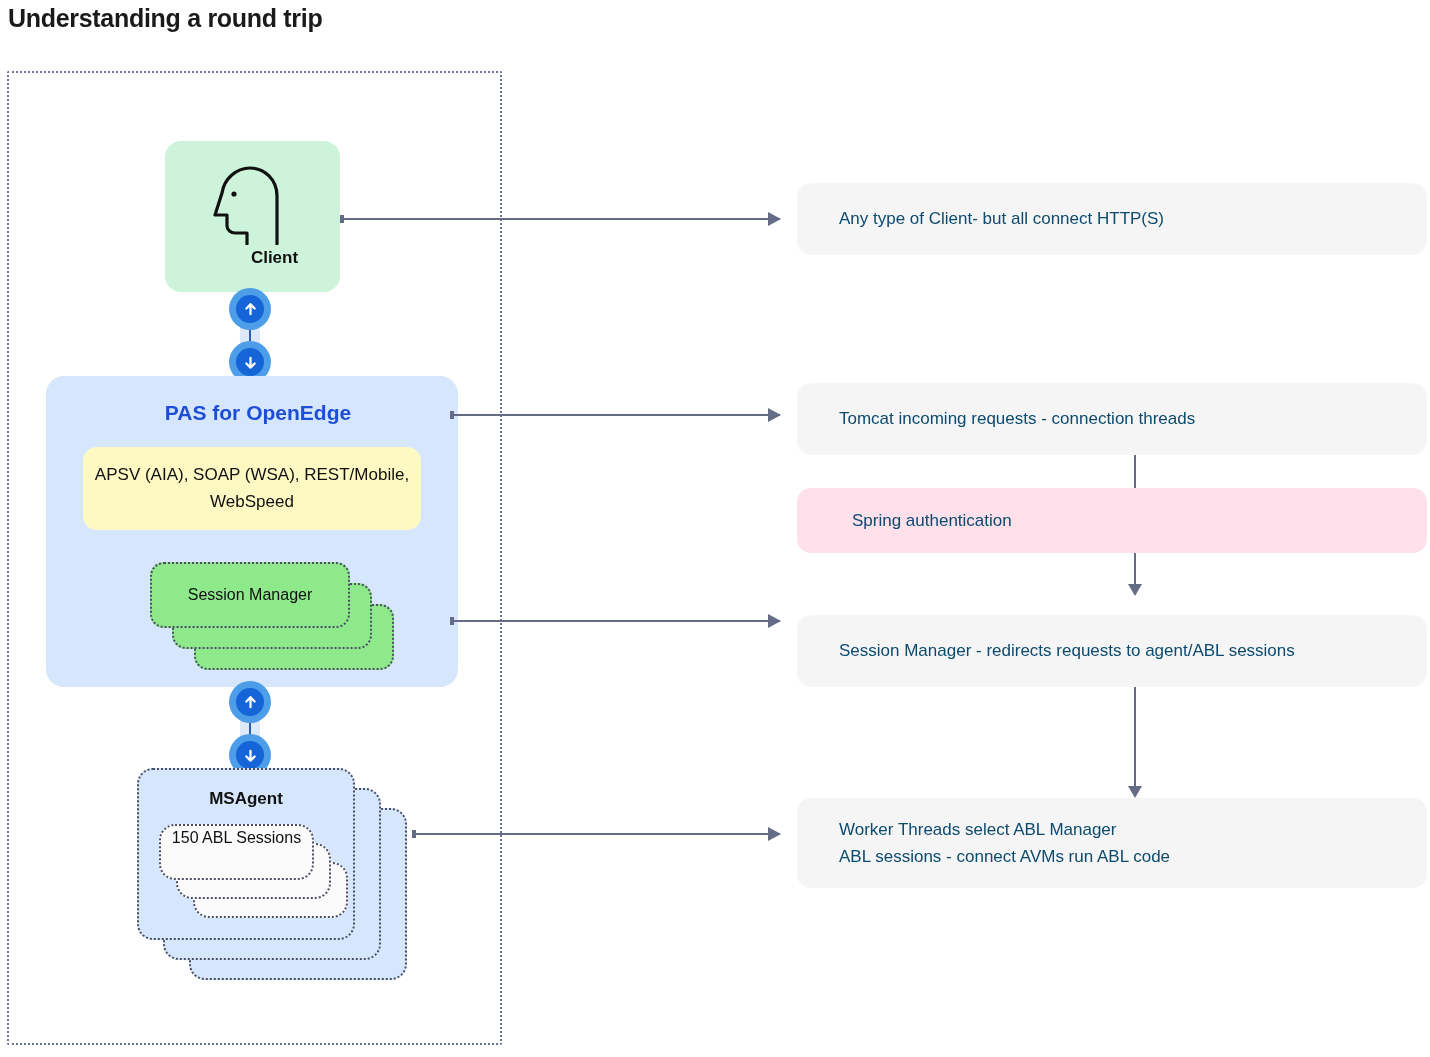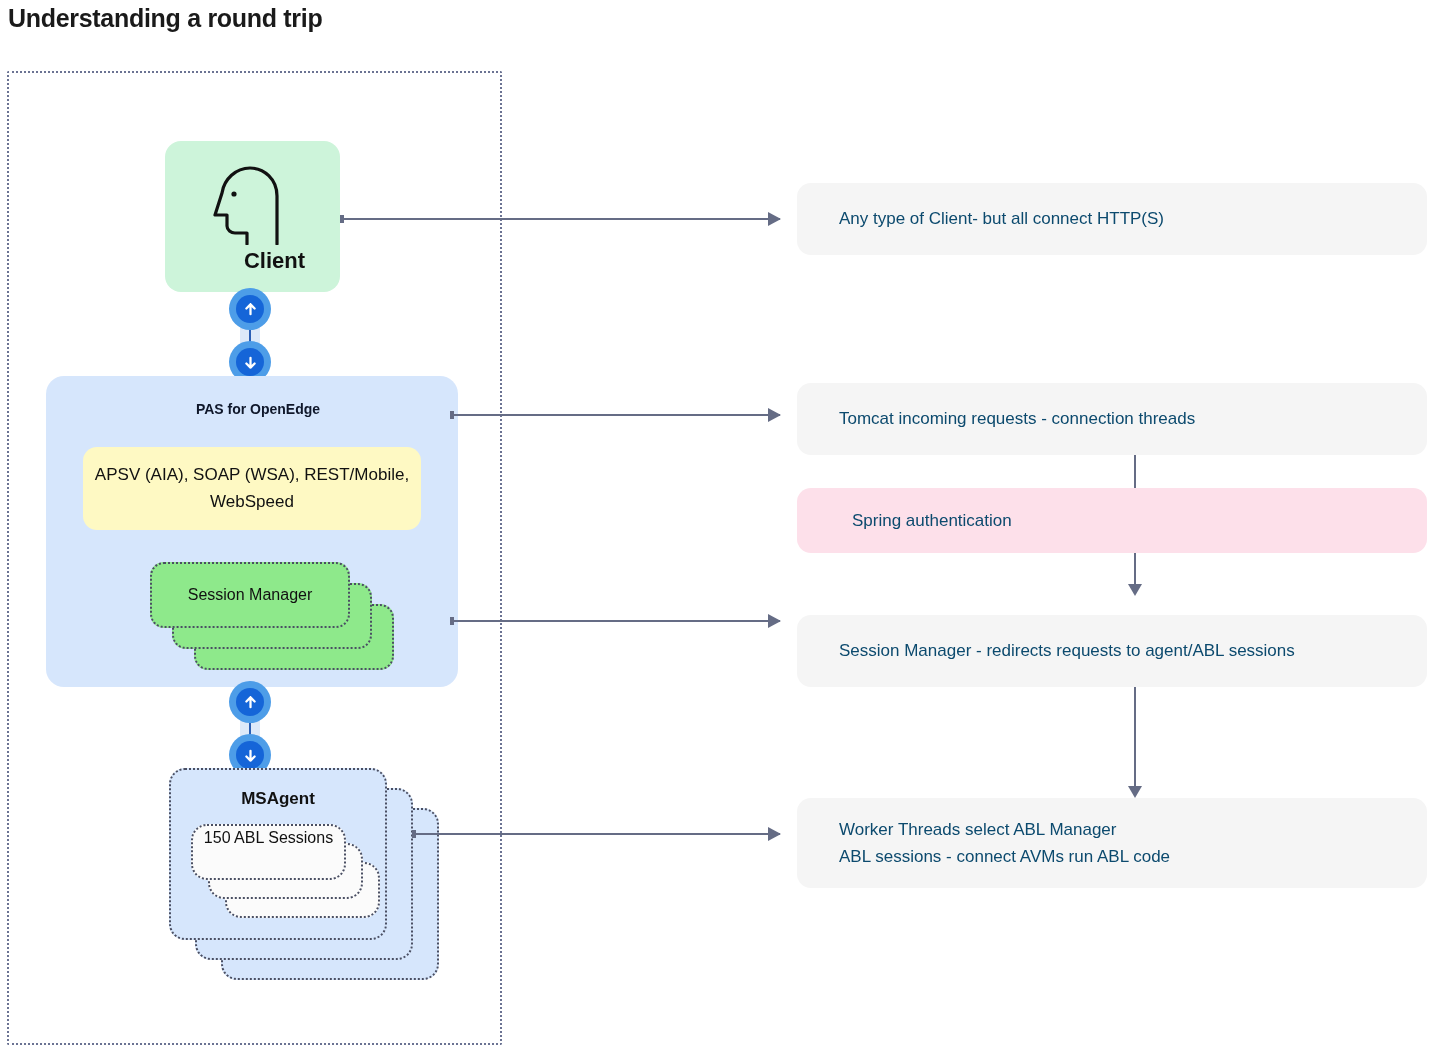--- a/index.html
+++ b/index.html
@@ -66,44 +66,44 @@
     transform: translateX(-50%);
     width: 92px;
     height: 82px;
   }
   #client-label {
     position: absolute;
     left: 0;
     right: 0;
     top: 107px;
     text-align: center;
-    font-size: 22px;
+    font-size: 17px;
     font-weight: bold;
     color: #111111;
     padding-left: 44px;
   }
 
   
   #pas-box {
     left: 46px;
     top: 376px;
     width: 412px;
     height: 311px;
     background: #d6e6fc;
     border-radius: 18px;
   }
   #pas-title {
     position: absolute;
     left: 12px;
     right: 0;
     top: 25px;
     text-align: center;
-    font-size: 14px;
+    font-size: 21px;
     font-weight: bold;
-    color: #0f172a;
+    color: #1d4ed8;
   }
   #protocols-box {
     position: absolute;
     left: 37px;
     top: 71px;
     width: 338px;
     height: 83px;
     background: #fef9c3;
     border-radius: 14px;
     display: flex;
@@ -147,21 +147,20 @@
     color: #111111;
   }
 
   
   #msagent-stack {
     position: absolute;
     left: 137px;
     top: 768px;
     width: 285px;
     height: 215px;
-    margin-left: 32px;
   }
   .agent-card {
     position: absolute;
     width: 218px;
     height: 172px;
     background: #d6e6fc;
     border: 2px dotted #4a4f63;
     border-radius: 16px;
     box-sizing: border-box;
   }

